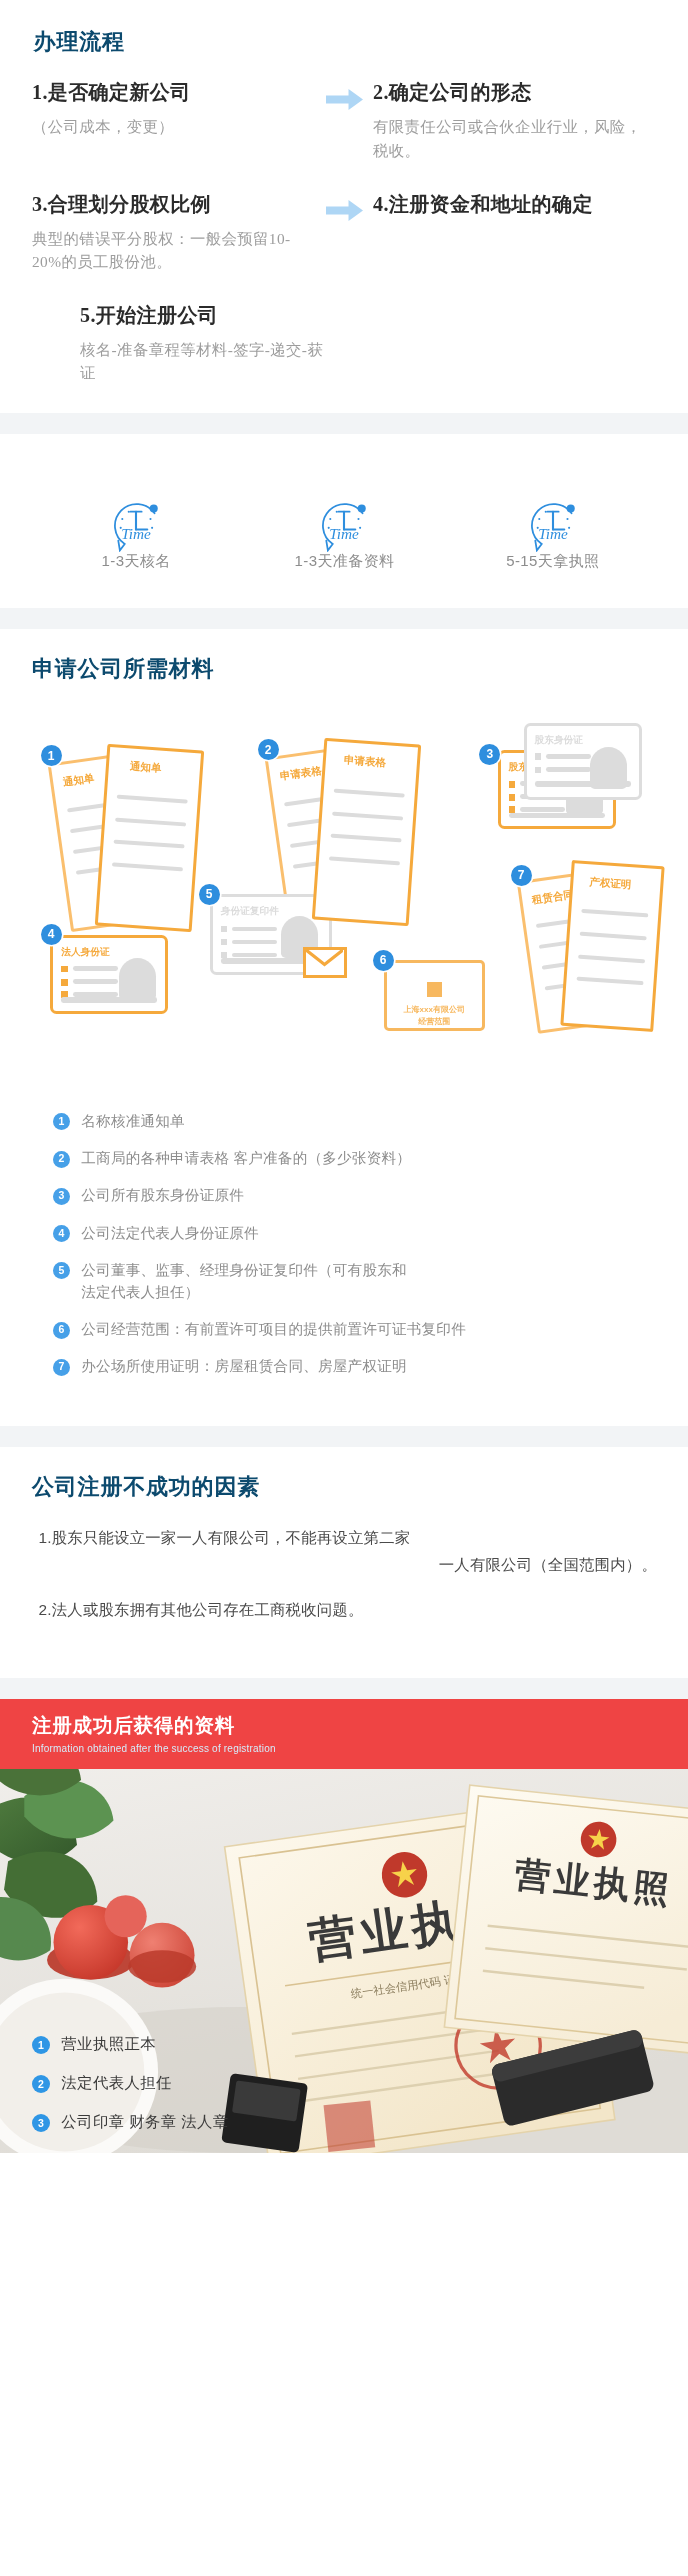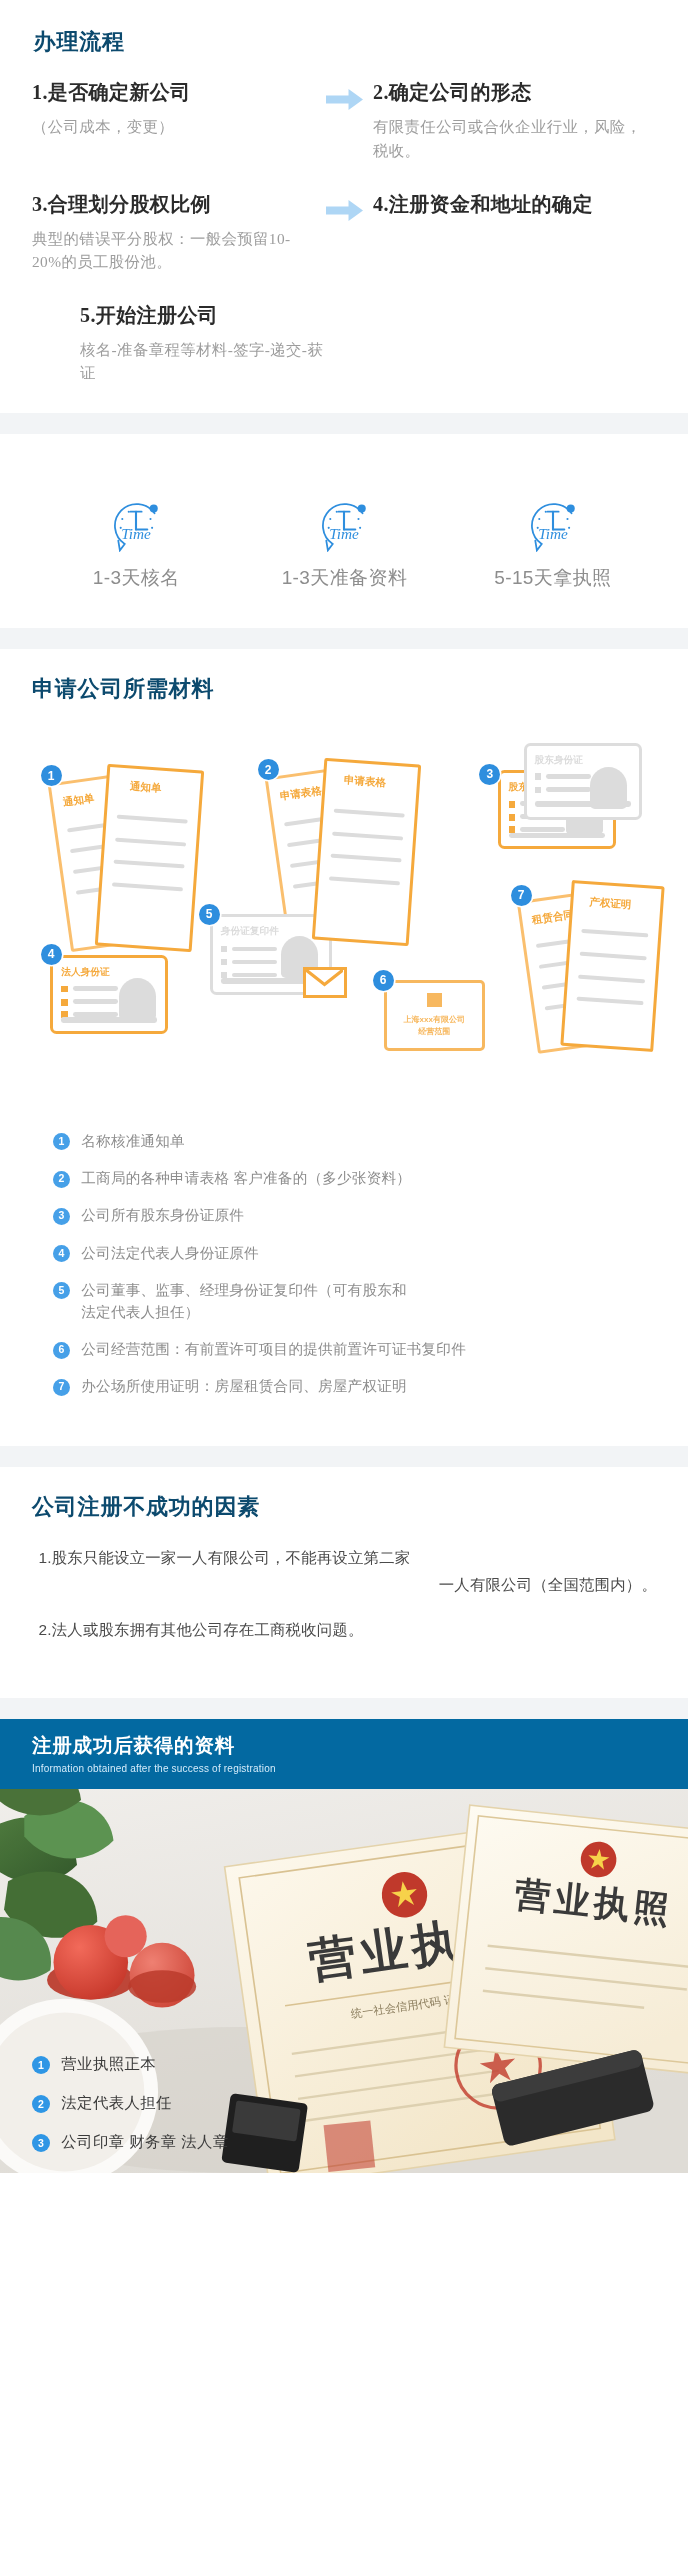--- a/index.html
+++ b/index.html
@@ -56,22 +56,21 @@
   .time { padding-top: 27.6px; padding-bottom: 37px; }
   .time-grid {
     display: grid;
     grid-template-columns: repeat(3, 1fr);
     margin-top: 32px;
     text-align: center;
   }
   .time-item { display: flex; flex-direction: column; align-items: center; }
   .clock { width: 58px; height: 58px; display:block; }
   .time-label {
-    margin-top: 13px;
-    font-size: 19px;
+    font-size: 15px;
     color: #8d8d8d;
     letter-spacing: 0.4px;
   }
 
   
   .mat { padding-top: 27.6px; padding-bottom: 32px; }
   .mat-art { position: relative; width: 624px; height: 381px; margin: 24px auto 0; }
 
   .doc-pair { position: absolute; }
   .badge {
@@ -115,21 +114,21 @@
     position:absolute; width:37px; height:42px; background:#dcdcdc;
     border-radius: 18.6px 18.6px 4.9px 4.9px;
   }
   .idcard .ibar { position:absolute; height:5.7px; background:#dcdcdc; border-radius:2.4px; }
 
   .envelope { position:absolute; width:44px; height:31px; border:3.2px solid #f5a93c; background:#fff; z-index: 8;}
   .envelope svg { display:block; }
 
   .scopebox {
     position:absolute; border:3.2px solid #f7b85f; border-radius:4.9px; background:#fff;
-    display:flex; flex-direction:column; align-items:center; justify-content:center;
+    display:flex; flex-direction:column; align-items:center; justify-content:flex-end;
   }
   .scopebox .sq { width:14.6px; height:14.6px; background:#f7b85f; margin-bottom:6.5px; }
   .scopebox .t1, .scopebox .t2 { font-size:8px; color:#f7b85f; font-weight:bold; line-height:1.5; }
 
   
   .num-list { margin-top: 23px; padding-left: 21px; }
   .num-item {
     display: flex; align-items: flex-start;
     margin-bottom: 15.4px; font-size: 14.6px; color: #8d8d8d; line-height: 1.5;
     letter-spacing: 0.2px;
@@ -152,21 +151,21 @@
     font-size: 15.4px; color: #4a4a4a; line-height: 1.75;
     margin-bottom: 18px; letter-spacing: 0.2px;
   }
   .fail-item .ind { display:block; padding-left: 16px; text-align: right; }
 
   
   .photo-wrap { position: relative; width: 689px; height: 454px; overflow: hidden; }
   .photo-bg { position:absolute; inset:0; }
   .ph-head {
     position: absolute; top: 0; left: 0; right: 0; height: 70px;
-    background: #0369a1; padding: 13px 0 0 32px; z-index: 5;
+    background: #ef4444; padding: 13px 0 0 32px; z-index: 5;
   }
   .ph-title { color: #fff; font-size: 19.5px; font-weight: bold; letter-spacing: 0.8px; }
   .ph-sub { color: #d5ecfb; font-size: 10px; margin-top: 4.9px; letter-spacing: 0.2px; }
   .ph-list { position: absolute; left: 32px; bottom: 19.5px; z-index: 5; }
   .ph-item { display:flex; align-items:center; margin-bottom: 18px; }
   .ph-item:last-child { margin-bottom: 0; }
   .ph-circle {
     width:18px; height:18px; border-radius:50%; background:#2f96e5; color:#fff;
     font-size:10.5px; font-weight:bold; display:flex; align-items:center; justify-content:center;
     margin-right: 11.3px; flex:0 0 auto;

